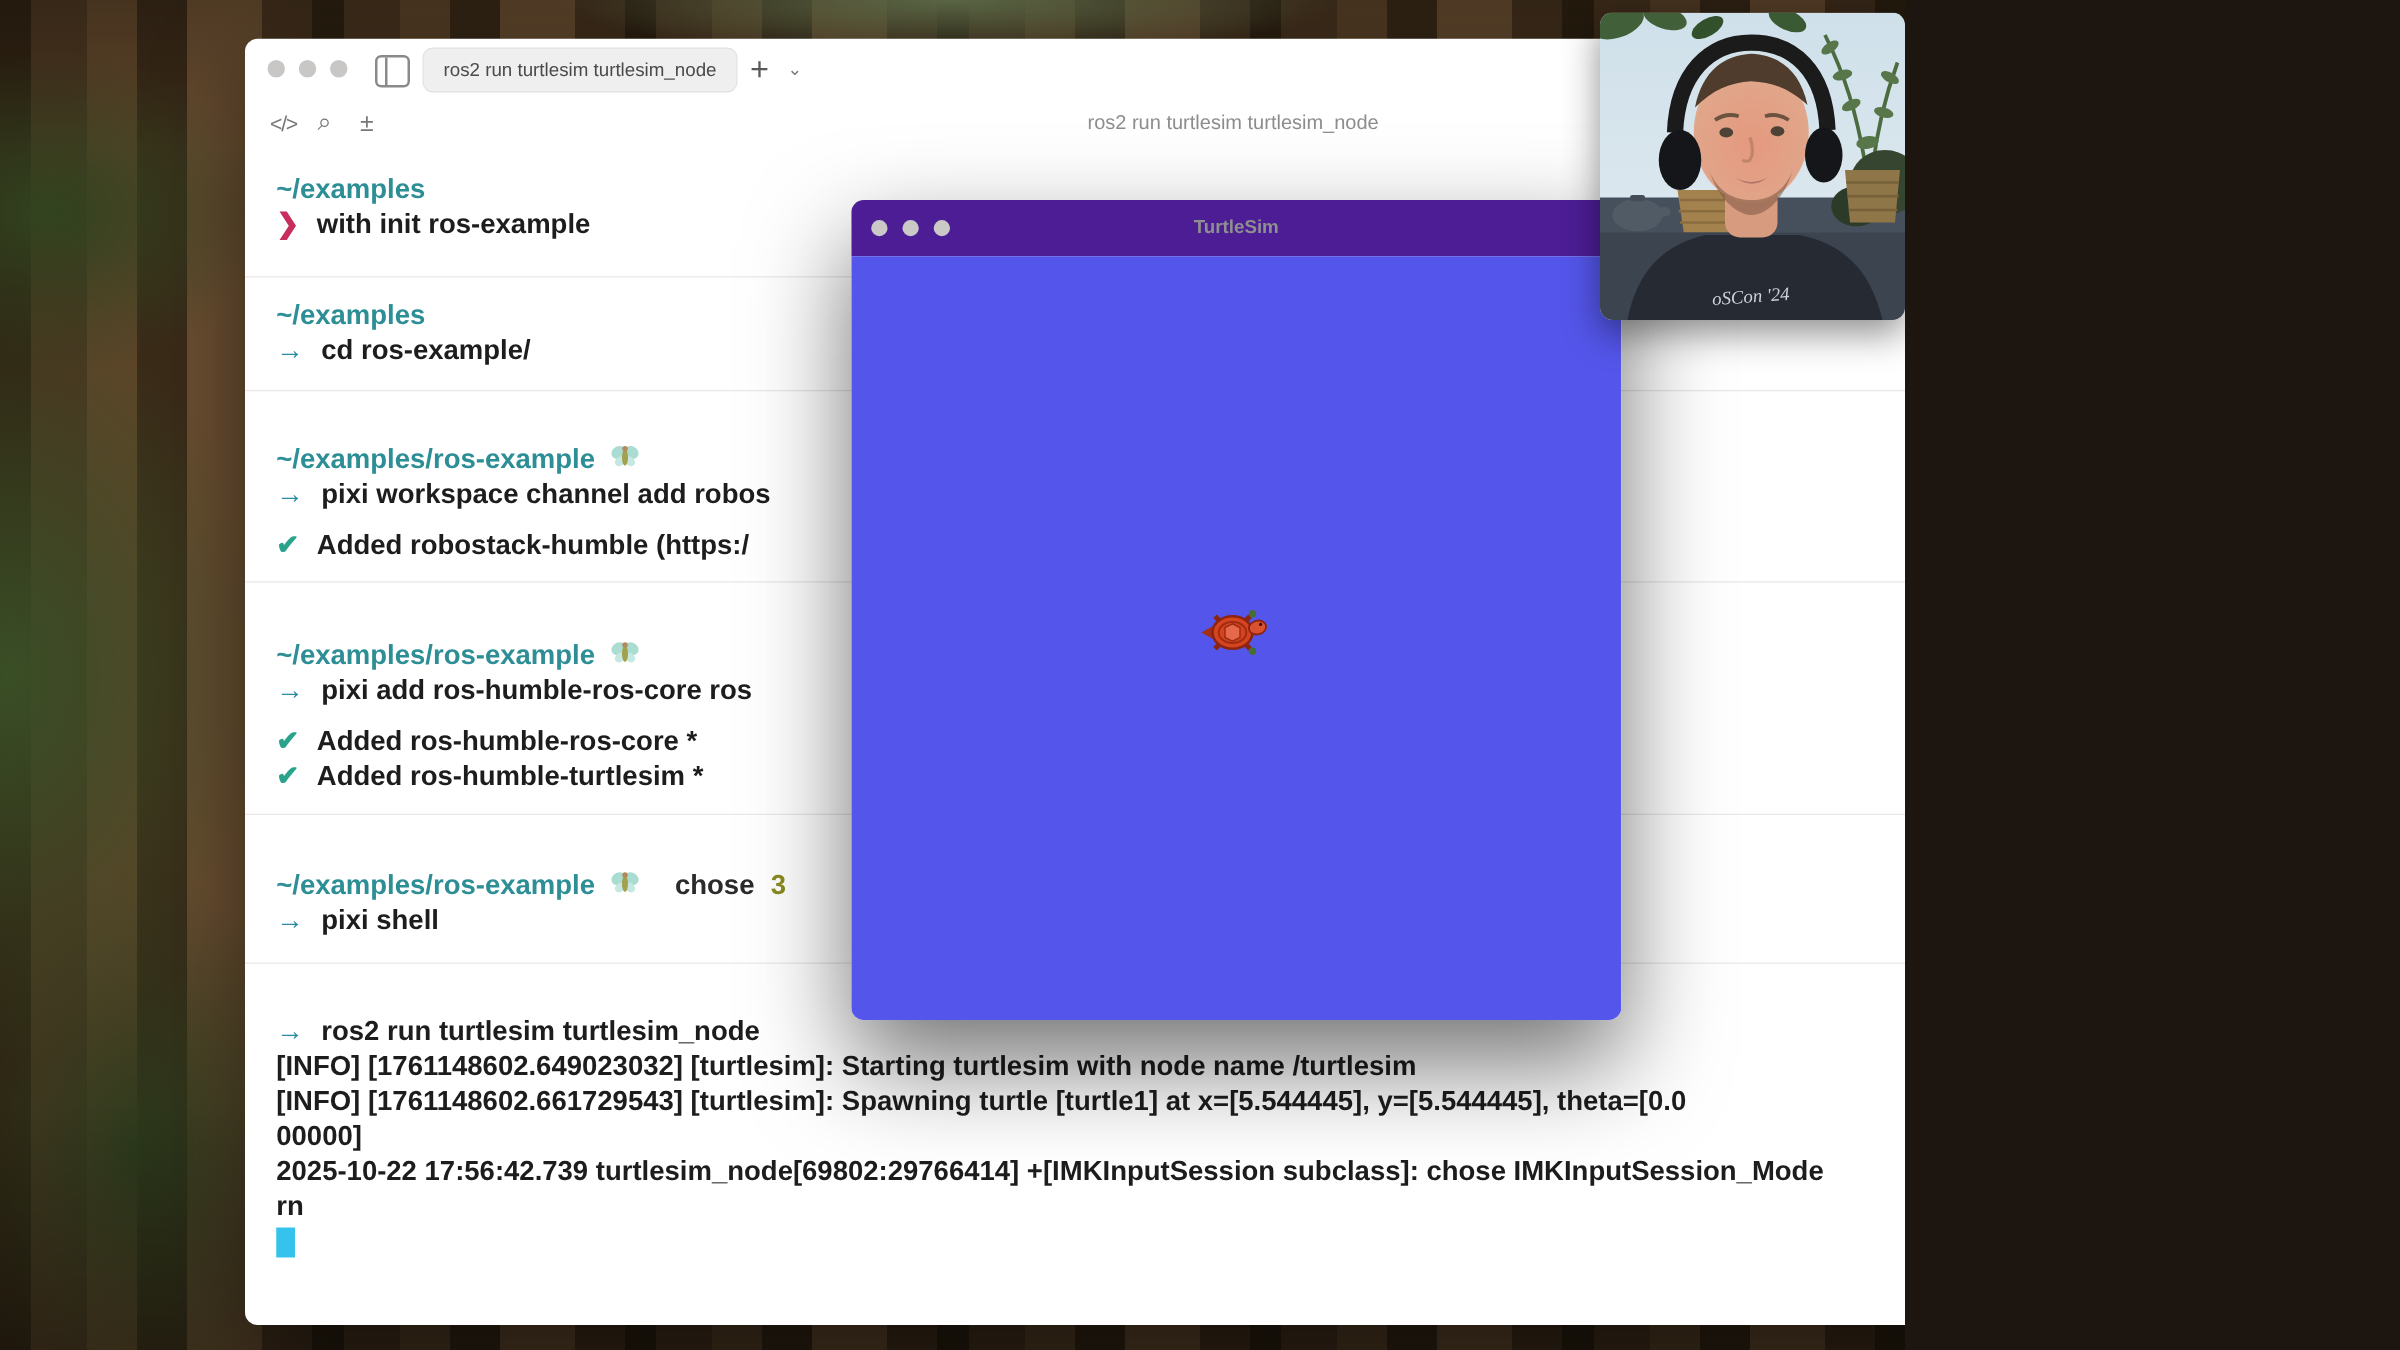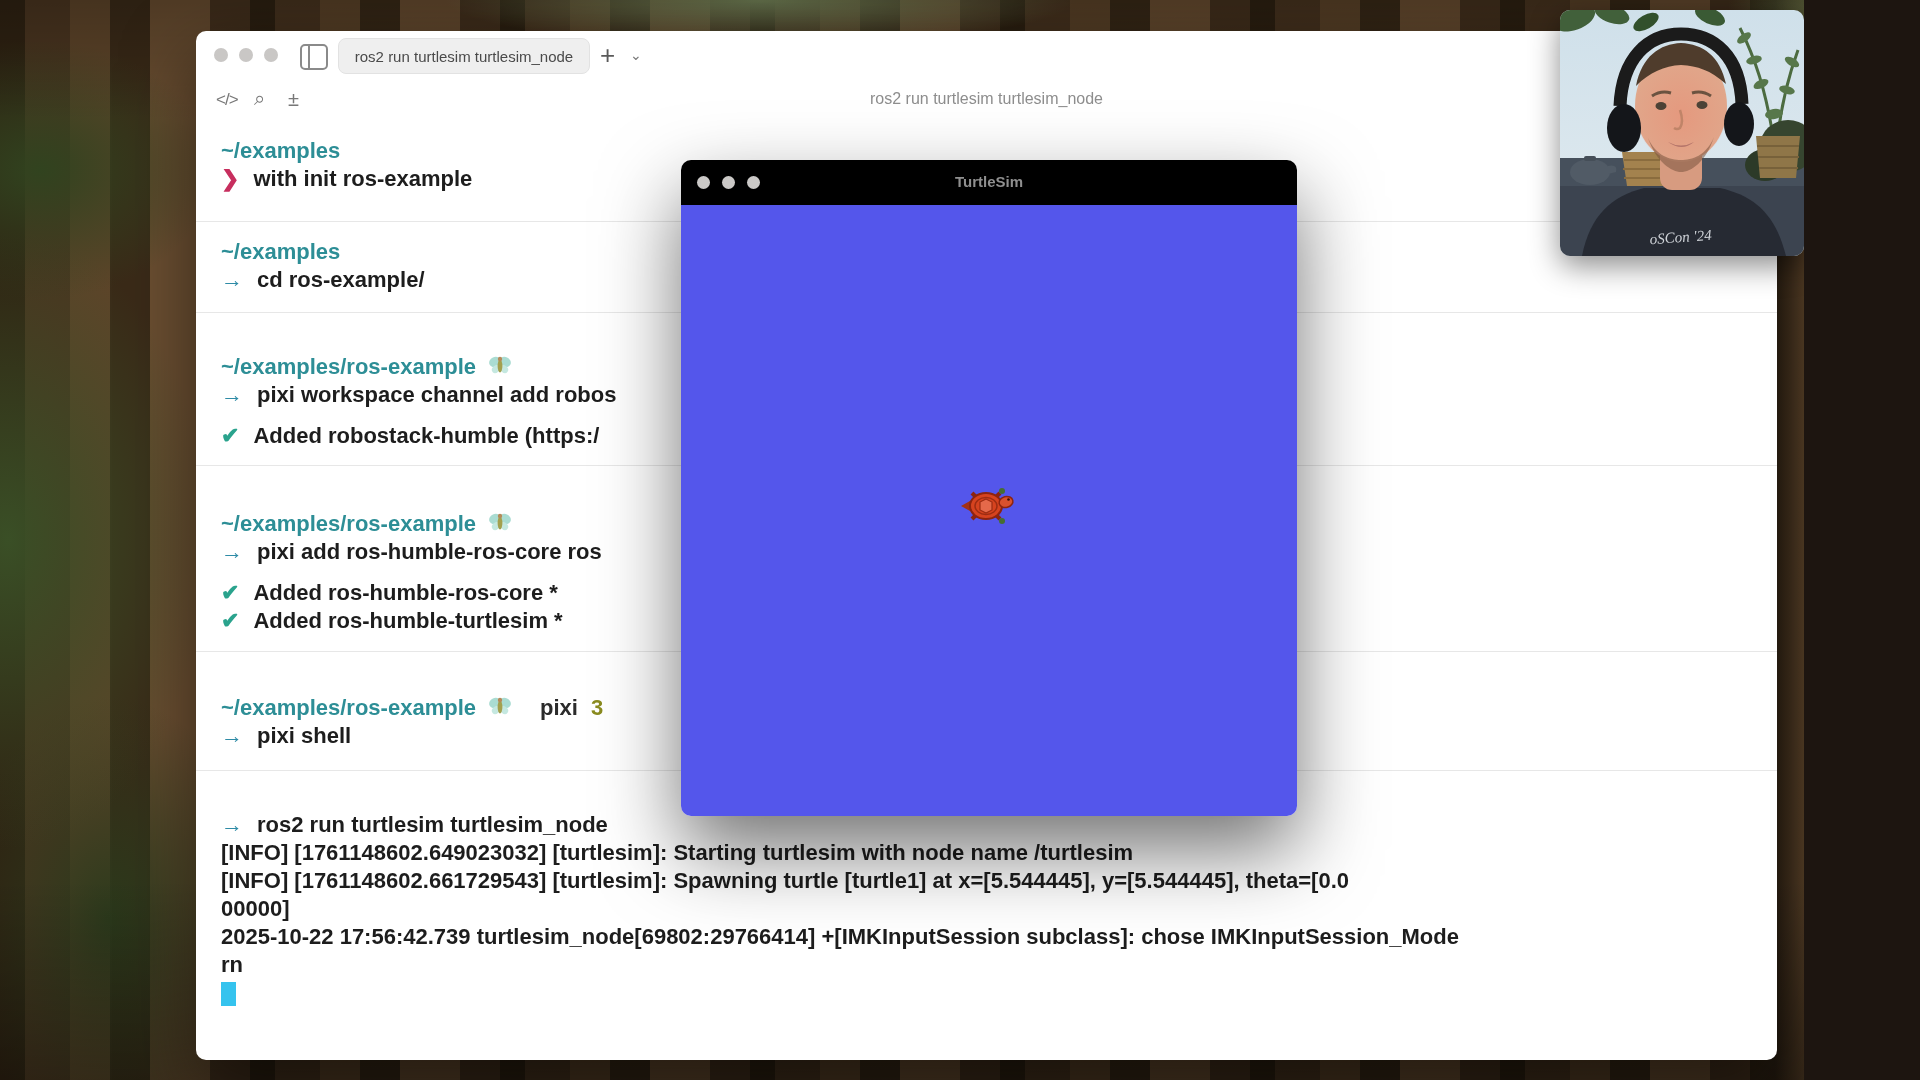--- a/index.html
+++ b/index.html
@@ -1,16 +1,16 @@
 <!DOCTYPE html>
 <html><head>
 <meta charset="utf-8">
 <style>
   html,body{margin:0;padding:0;background:#1d1510;}
-  .stage{position:relative;width:1804px;height:1080px;overflow:hidden;font-family:"Liberation Sans",sans-serif;}
+  .stage{position:relative;width:1524px;height:1080px;overflow:hidden;font-family:"Liberation Sans",sans-serif;}
 
   
   .desktop{position:absolute;inset:0;background-color:#4a3823;
     background-image:
       radial-gradient(160px 60px at 1840px 6px,#6f7f4e 0%,rgba(111,127,78,0) 70%),
       radial-gradient(420px 60px at 760px 0px,#7a8a5d 0%,rgba(122,138,93,0) 75%),
       radial-gradient(240px 180px at 40px 170px,#31431f 0%,rgba(49,67,31,0) 72%),
       radial-gradient(280px 430px at 8px 540px,#3a4f26 0%,rgba(58,79,38,0) 72%),
       radial-gradient(220px 320px at 110px 920px,#2c3a1c 0%,rgba(44,58,28,0) 70%),
       linear-gradient(90deg,rgba(0,0,0,0) 1755px,#2c2013 1775px,#5a4229 1810px,#6b5236 1855px,#463220 1900px,#33241570 1920px),
@@ -54,21 +54,21 @@
   .outputs{margin-top:13px;}
   .fairy{display:inline-block;width:24px;height:24px;vertical-align:-4px;margin-left:12px;}
   .env{color:#8A8B1F;margin-left:14px;}
   .took-label{margin-left:28px;color:#2b2b2b;}
   .took-val{color:#8A8B1F;margin-left:13px;}
   .cursor{width:15px;height:24px;background:#35C3EE;margin-top:3px;}
 
   
   .turtlesim{position:absolute;left:681px;top:160px;width:616px;height:656px;border-radius:10px;overflow:hidden;
     box-shadow:0 35px 80px rgba(0,0,0,.55);z-index:3;}
-  .ts-titlebar{height:45px;background:#000000;position:relative;}
+  .ts-titlebar{height:45px;background:#4c1d95;position:relative;}
   .ts-dots{position:absolute;left:16px;top:16px;display:flex;gap:12px;}
   .ts-dot{width:13px;height:13px;border-radius:50%;background:#cbc9c7;}
   .ts-title{position:absolute;left:0;right:0;top:13px;text-align:center;font-size:15px;font-weight:bold;color:#8f8f8f;}
   .ts-canvas{height:611px;position:relative;}
   .turtle{position:absolute;left:278px;top:279px;width:56px;height:44px;}
 
   
   .webcam{position:absolute;right:0;top:10px;width:244px;height:246px;border-radius:10px;overflow:hidden;z-index:5;
     box-shadow:0 10px 30px rgba(0,0,0,.45);}
 </style>
@@ -144,21 +144,21 @@
       </div>
 
       <div class="block b4">
         <div class="line"><span class="path">~/examples/ros-example</span><svg class="fairy" viewBox="0 0 24 24">
               <ellipse cx="7" cy="8" rx="6" ry="5" fill="#aadcd2" transform="rotate(-25 7 8)"></ellipse>
               <ellipse cx="17" cy="8" rx="6" ry="5" fill="#aadcd2" transform="rotate(25 17 8)"></ellipse>
               <ellipse cx="8" cy="15" rx="4.5" ry="3.5" fill="#c5e8e0" transform="rotate(-40 8 15)"></ellipse>
               <ellipse cx="16" cy="15" rx="4.5" ry="3.5" fill="#c5e8e0" transform="rotate(40 16 15)"></ellipse>
               <ellipse cx="12" cy="12" rx="2.4" ry="6.5" fill="#a3a04e"></ellipse>
               <circle cx="12" cy="5" r="2.2" fill="#b48a5a"></circle>
-            </svg><span class="took-label">pixi</span><span class="took-val">3</span></div>
+            </svg><span class="took-label">chose</span><span class="took-val">3</span></div>
         <div class="line"><span class="arrow">→</span><span>pixi shell</span></div>
       </div>
 
       <div class="block b5">
         <div class="line"><span class="arrow">→</span><span>ros2 run turtlesim turtlesim_node</span></div>
         <div class="line">[INFO] [1761148602.649023032] [turtlesim]: Starting turtlesim with node name /turtlesim</div>
         <div class="line">[INFO] [1761148602.661729543] [turtlesim]: Spawning turtle [turtle1] at x=[5.544445], y=[5.544445], theta=[0.0</div>
         <div class="line">00000]</div>
         <div class="line">2025-10-22 17:56:42.739 turtlesim_node[69802:29766414] +[IMKInputSession subclass]: chose IMKInputSession_Mode</div>
         <div class="line">rn</div>

